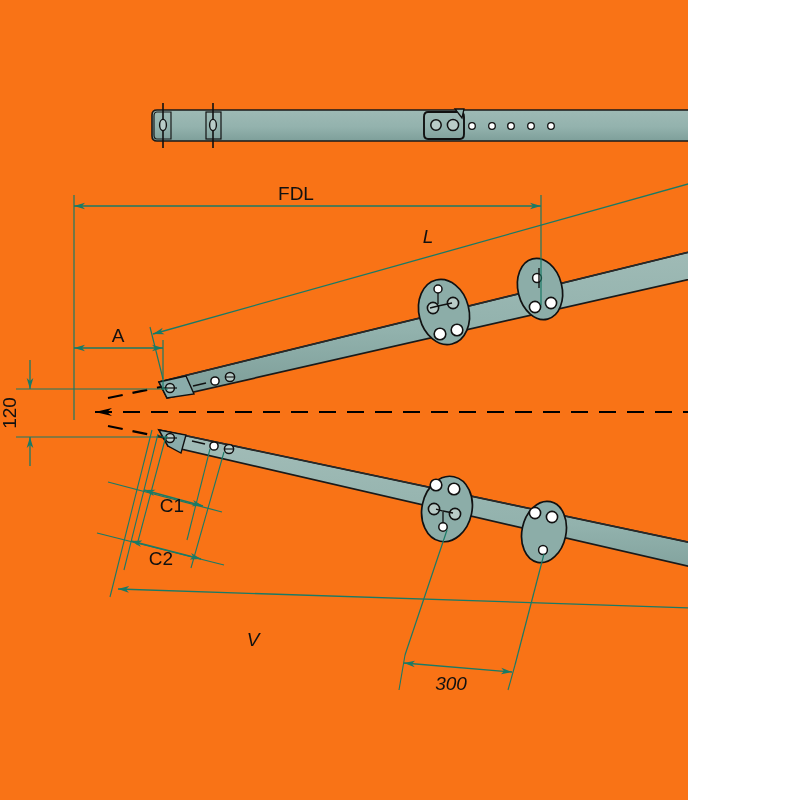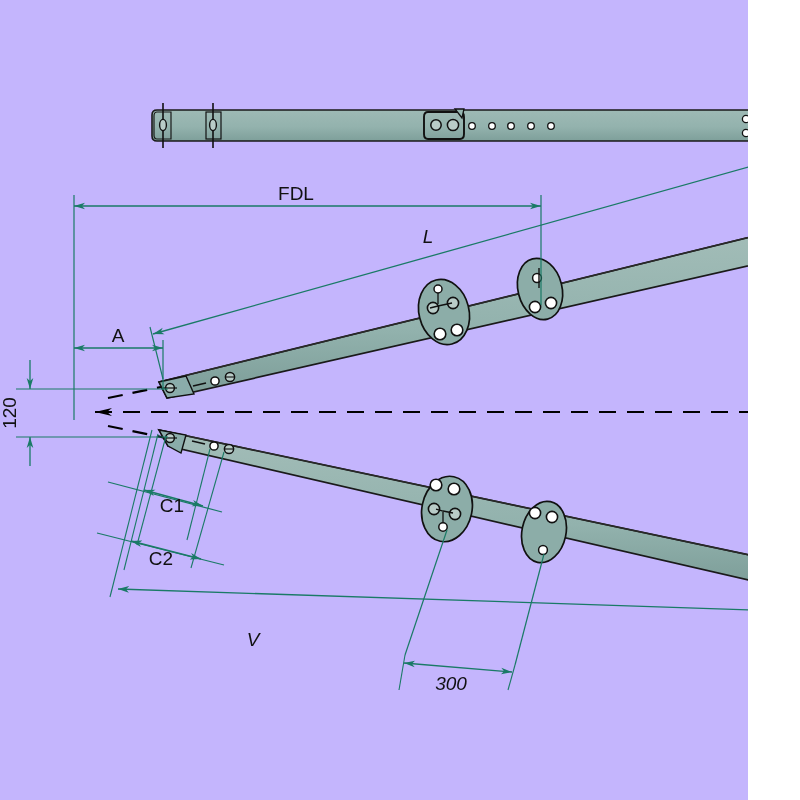--- a/index.html
+++ b/index.html
@@ -2,25 +2,26 @@
 <html><head>
 <meta charset="utf-8">
 <style>
   html, body {
     margin: 0;
     padding: 0;
     background: #ffffff;
   }
   #sheet {
     position: relative;
-    width: 748px;
+    width: 648px;
     height: 800px;
-    background: #c4b5fd;
+    background: #f97316;
     font-family: "Liberation Sans", sans-serif;
     overflow: hidden;
+    padding-left: 40px;
   }
   #drawing-svg {
     position: absolute;
     left: 0;
     top: 0;
     width: 800px;
     height: 800px;
   }
   .dim-text {
     font-family: "Liberation Sans", sans-serif;

